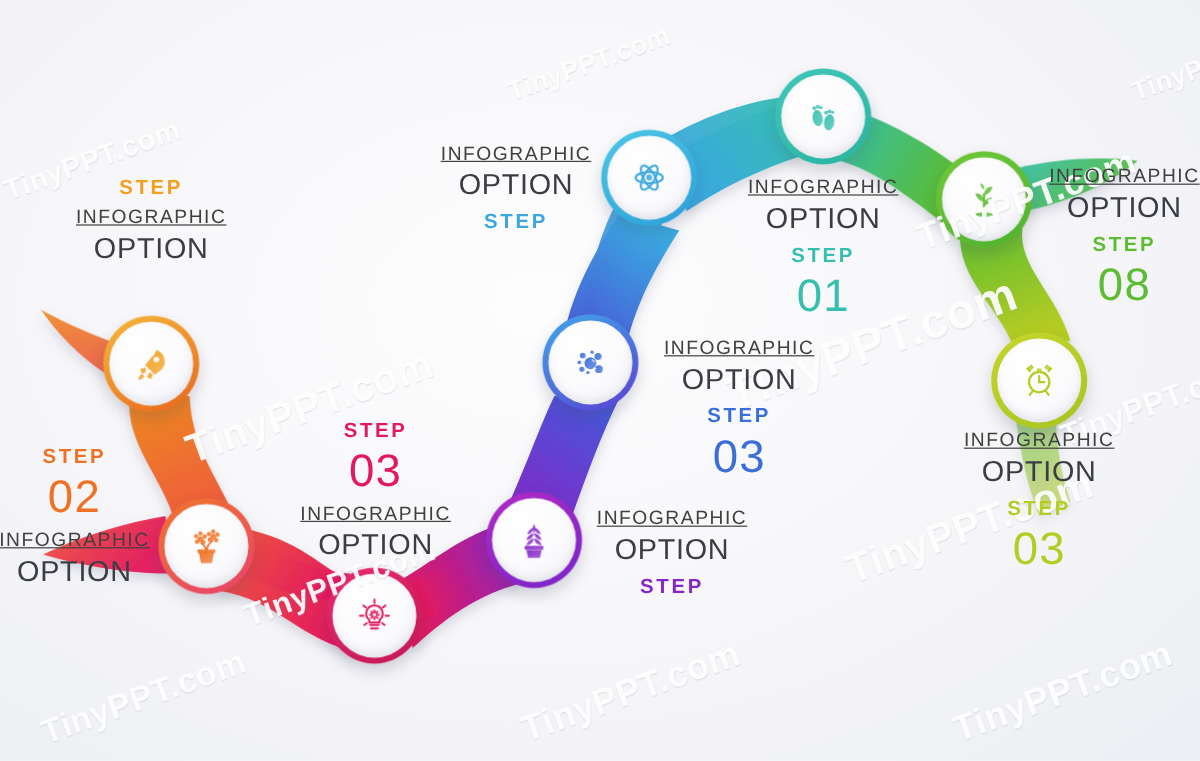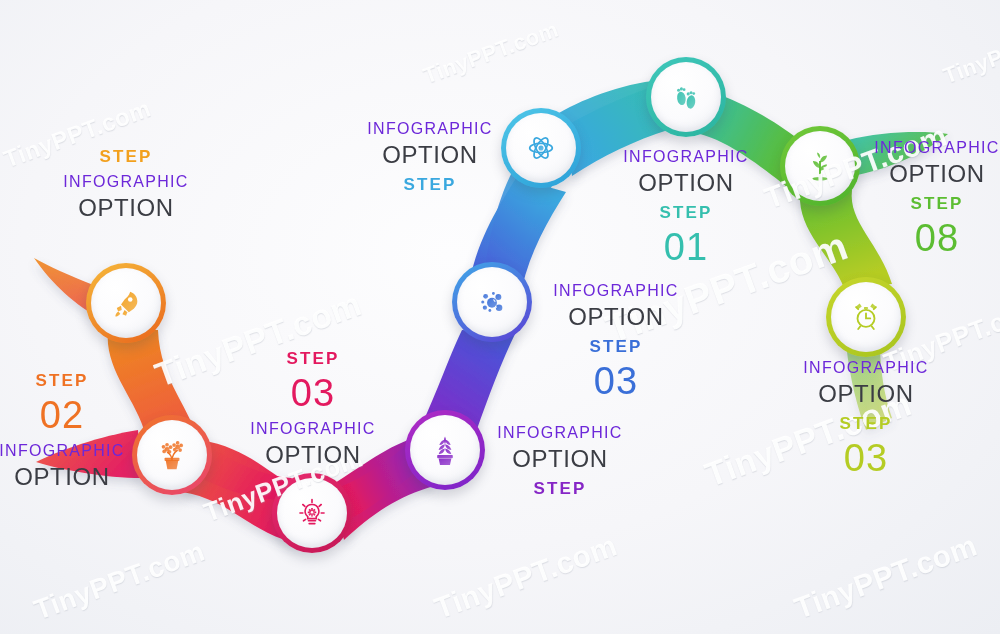--- a/index.html
+++ b/index.html
@@ -43,21 +43,21 @@
 
   
   .tblock { position:absolute; z-index:6; text-align:center; line-height:1; }
   .t-step {
     font-size:17px; letter-spacing:2.2px; font-weight:700;
   }
   .t-num {
     font-size:38px; letter-spacing:1px; font-weight:300; margin-top:7px;
   }
   .t-info {
-    font-size:16px; letter-spacing:1.3px; color:#6d28d9; font-weight:400;
+    font-size:16px; letter-spacing:1.3px; color:#404040; font-weight:400;text-decoration:underline;
   }
   .t-opt {
     font-size:24px; letter-spacing:0.6px; color:#3b3d44; font-weight:400; margin-top:6px;
   }
   .gap { height:9px; }
 </style>
 </head>
 <body>
 
 <div id="stage">

